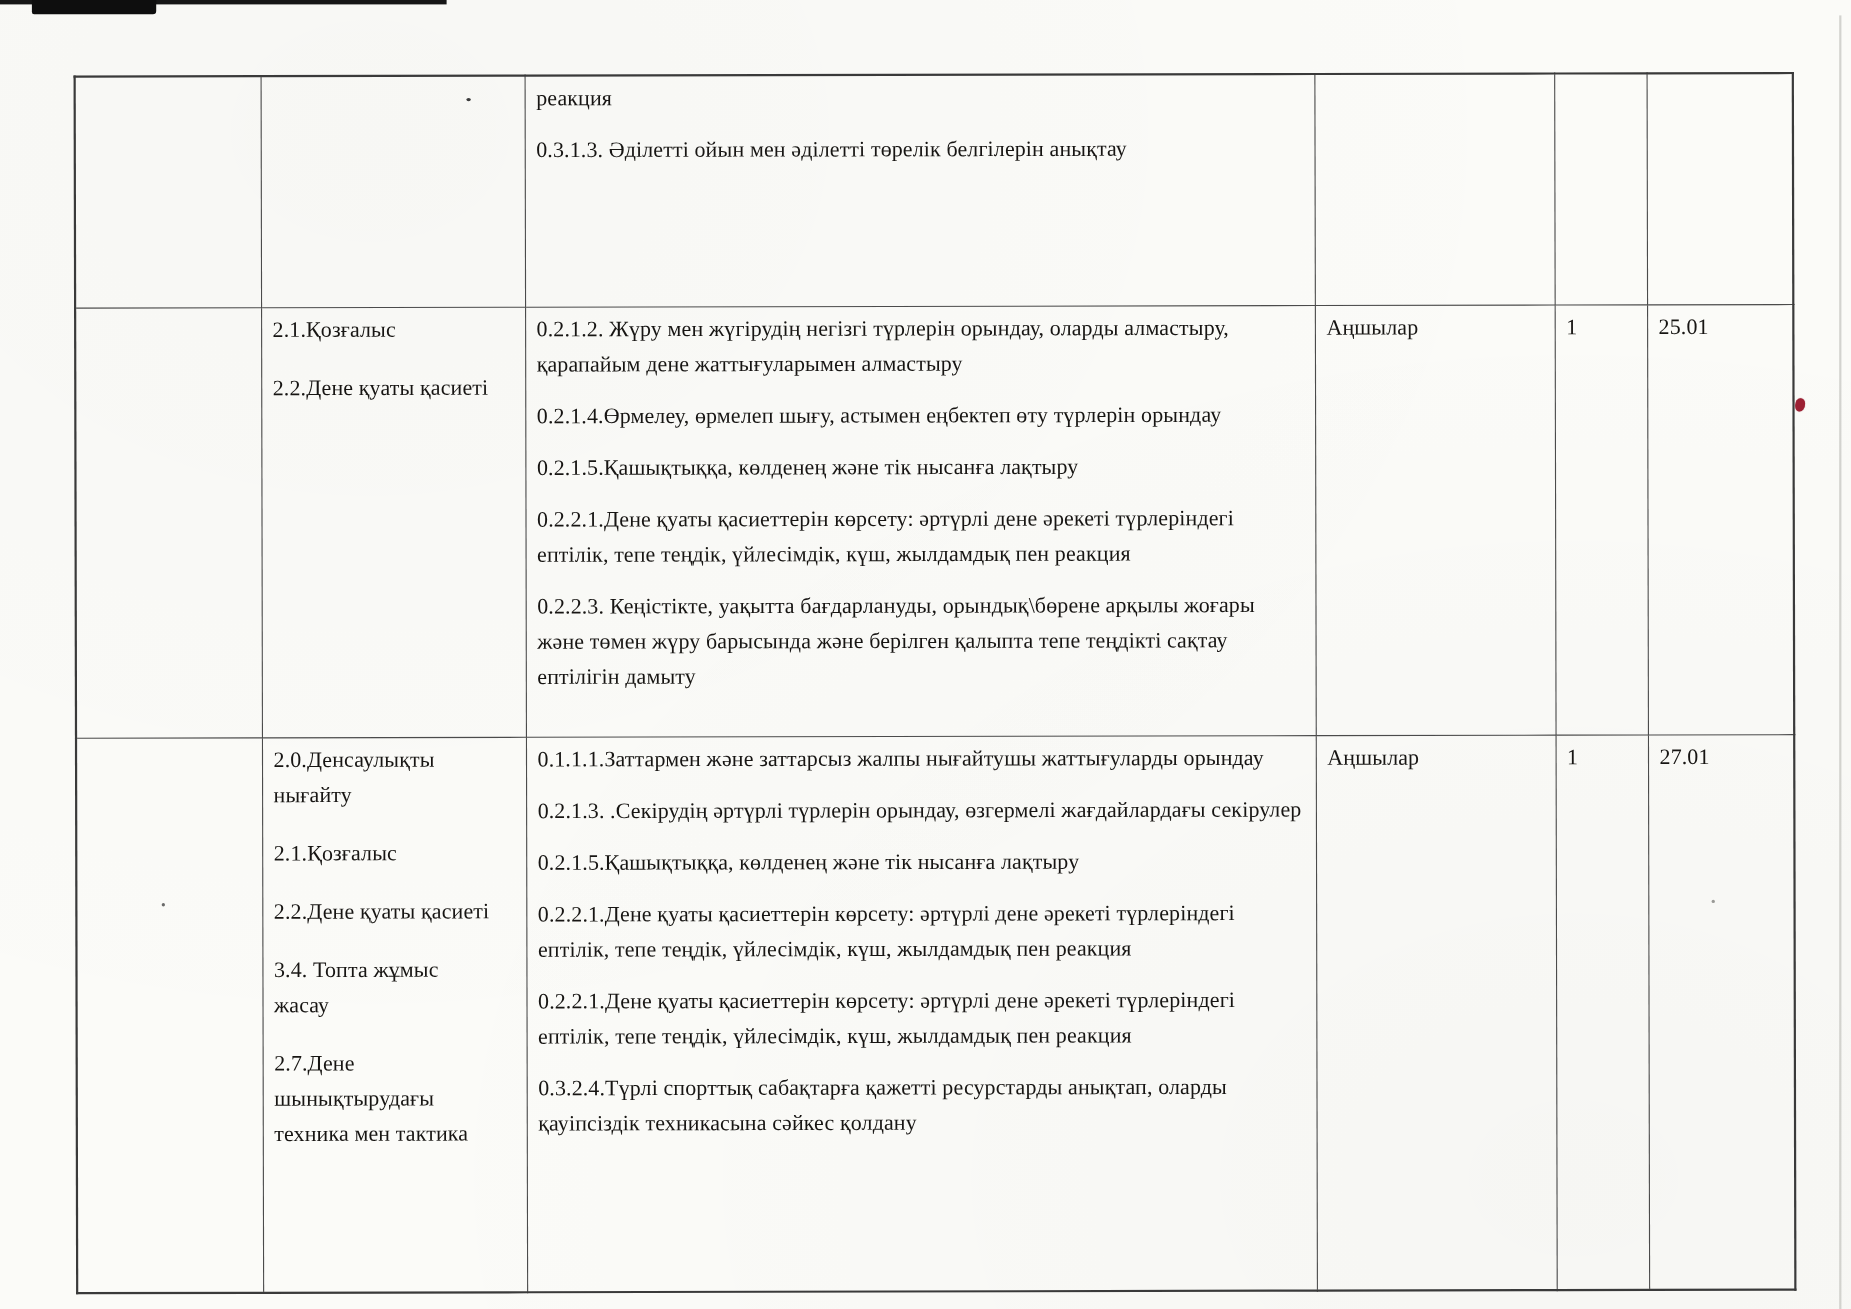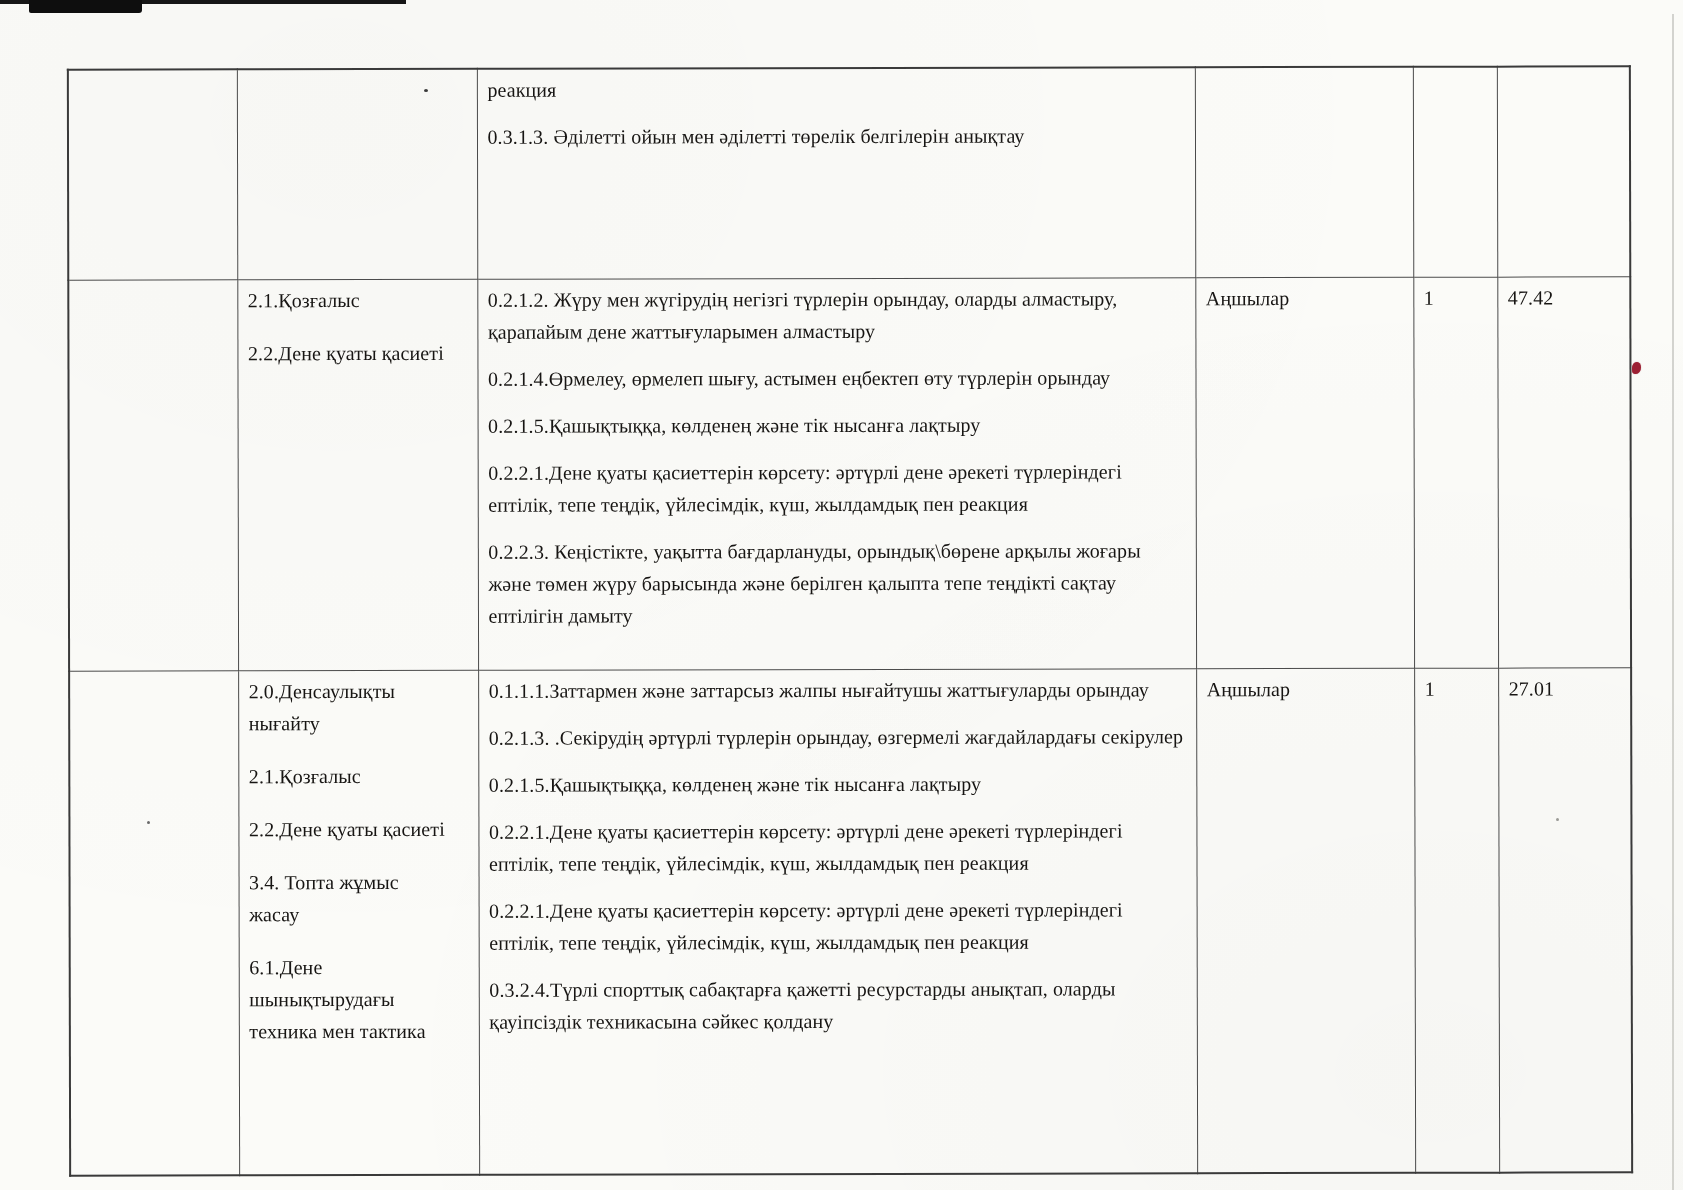--- a/index.html
+++ b/index.html
@@ -144,33 +144,33 @@
           </td>
         <td class="c-obj">
             <p>0.2.1.2. Жүру мен жүгірудің негізгі түрлерін орындау, оларды алмастыру, қарапайым дене жаттығуларымен алмастыру</p>
             <p>0.2.1.4.Өрмелеу, өрмелеп шығу, астымен еңбектеп өту түрлерін орындау</p>
             <p>0.2.1.5.Қашықтыққа, көлденең және тік нысанға лақтыру</p>
             <p>0.2.2.1.Дене қуаты қасиеттерін көрсету: әртүрлі дене әрекеті түрлеріндегі ептілік, тепе теңдік, үйлесімдік, күш, жылдамдық пен реакция</p>
             <p>0.2.2.3. Кеңістікте, уақытта бағдарлануды, орындық\бөрене арқылы жоғары және төмен жүру барысында және берілген қалыпта тепе теңдікті сақтау ептілігін дамыту</p>
           </td>
         <td class="c-theme">Аңшылар</td>
         <td class="c-hours">1</td>
-        <td class="c-date">47.42</td>
+        <td class="c-date">25.01</td>
       </tr>
 
       <tr class="r2">
         <td class="c-num"></td>
         <td class="c-crit">
             <p>2.0.Денсаулықты
 нығайту</p>
             <p>2.1.Қозғалыс</p>
             <p>2.2.Дене қуаты қасиеті</p>
             <p>3.4. Топта жұмыс
 жасау</p>
-            <p>6.1.Дене
+            <p>2.7.Дене
 шынықтырудағы
 техника мен тактика</p>
           </td>
         <td class="c-obj">
             <p>0.1.1.1.Заттармен және заттарсыз жалпы нығайтушы жаттығуларды орындау</p>
             <p>0.2.1.3. .Секірудің әртүрлі түрлерін орындау, өзгермелі жағдайлардағы секірулер</p>
             <p>0.2.1.5.Қашықтыққа, көлденең және тік нысанға лақтыру</p>
             <p>0.2.2.1.Дене қуаты қасиеттерін көрсету: әртүрлі дене әрекеті түрлеріндегі ептілік, тепе теңдік, үйлесімдік, күш, жылдамдық пен реакция</p>
             <p>0.2.2.1.Дене қуаты қасиеттерін көрсету: әртүрлі дене әрекеті түрлеріндегі ептілік, тепе теңдік, үйлесімдік, күш, жылдамдық пен реакция</p>
             <p>0.3.2.4.Түрлі спорттық сабақтарға қажетті ресурстарды анықтап, оларды қауіпсіздік техникасына сәйкес қолдану</p>

